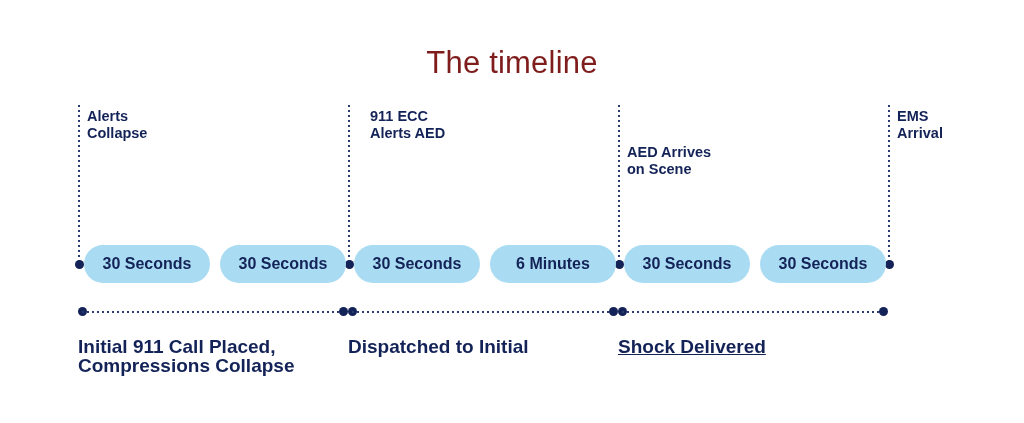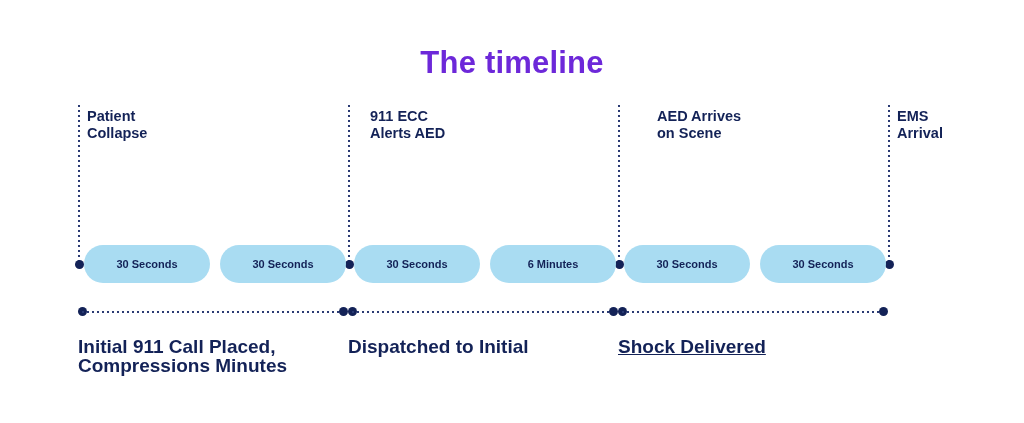--- a/index.html
+++ b/index.html
@@ -22,22 +22,22 @@
   }
 
   
   .title {
     position: absolute;
     left: 0;
     top: 44px;
     width: 1024px;
     text-align: center;
     font-size: 31px;
-    font-weight: bold;
-    color: #6d28d9;
+    font-weight: normal;
+    color: #7f1d1d;
     letter-spacing: 0.2px;
     line-height: 38px;
   }
 
   
   .vline {
     position: absolute;
     width: 2px;
     top: 105px;
     height: 157px;
@@ -69,21 +69,21 @@
     position: absolute;
     top: 245px;
     height: 38px;
     border-radius: 19px;
     background: #a9dcf2;
     display: flex;
     align-items: center;
     justify-content: center;
   }
   .pill-label {
-    font-size: 11px;
+    font-size: 16px;
     font-weight: bold;
     color: #132257;
     white-space: nowrap;
   }
 
   
   .bracket {
     position: absolute;
     top: 307px;
     height: 9px;
@@ -131,28 +131,28 @@
   <div class="vline" style="left:348px;"></div>
   <div class="vline" style="left:618px;"></div>
   <div class="vline" style="left:888px;"></div>
 
   <div class="vdot" style="left:75px;top:260px;"></div>
   <div class="vdot" style="left:345px;top:260px;"></div>
   <div class="vdot" style="left:615px;top:260px;"></div>
   <div class="vdot" style="left:885px;top:260px;"></div>
 
   <div class="marker-label" style="left:87px;">
-    <div>Patient</div>
+    <div>Alerts</div>
     <div>Collapse</div>
   </div>
   <div class="marker-label" style="left:357px;margin-left:13px;">
     <div>911 ECC</div>
     <div>Alerts AED</div>
   </div>
-  <div class="marker-label" style="left:657px;">
+  <div class="marker-label" style="left:627px;margin-top:36px;">
     <div>AED Arrives</div>
     <div>on Scene</div>
   </div>
   <div class="marker-label" style="left:897px;">
     <div>EMS</div>
     <div>Arrival</div>
   </div>
 
   <div class="pill" style="left:84px;width:126px;">
     <span class="pill-label">30 Seconds</span>
@@ -184,21 +184,21 @@
     <div class="cap right"></div>
   </div>
   <div class="bracket" style="left:618px;width:270px;">
     <div class="cap left"></div>
     <div class="hline"></div>
     <div class="cap right"></div>
   </div>
 
   <div class="seg-caption" style="left:78px;width:270px;">
     <div>Initial 911 Call Placed,</div>
-    <div>Compressions Minutes</div>
+    <div>Compressions Collapse</div>
   </div>
   <div class="seg-caption" style="left:348px;width:270px;">
     <div>Dispatched to Initial</div>
   </div>
   <div class="seg-caption" style="left:618px;width:270px;text-decoration:underline;">
     <div>Shock Delivered</div>
     <div></div>
   </div>
 
 </div>

